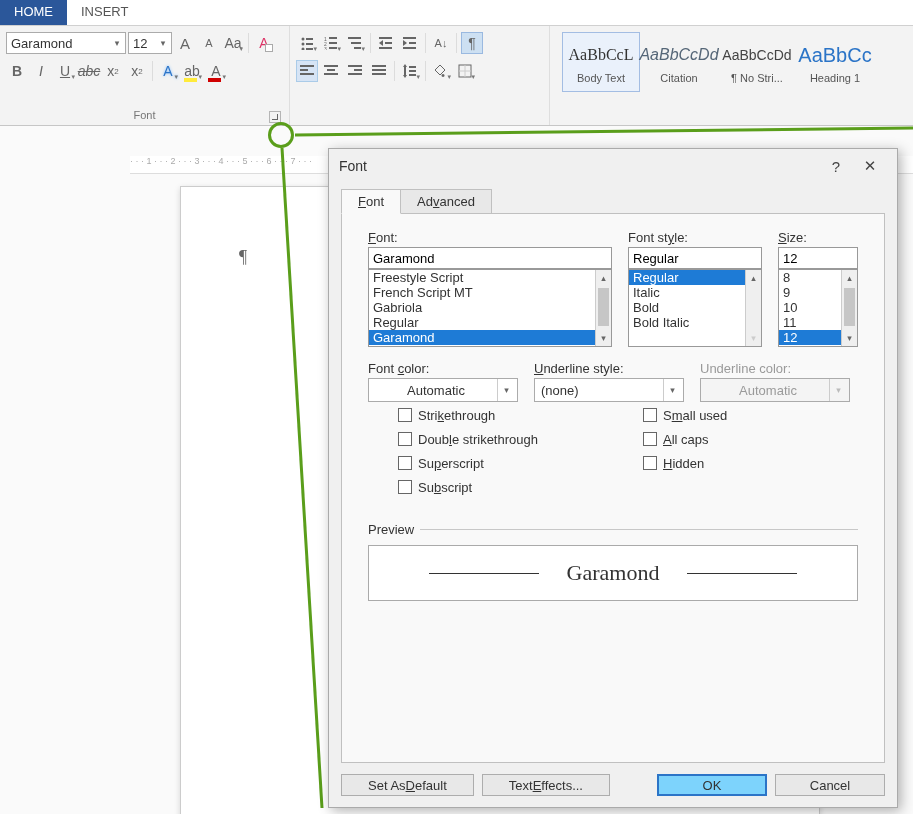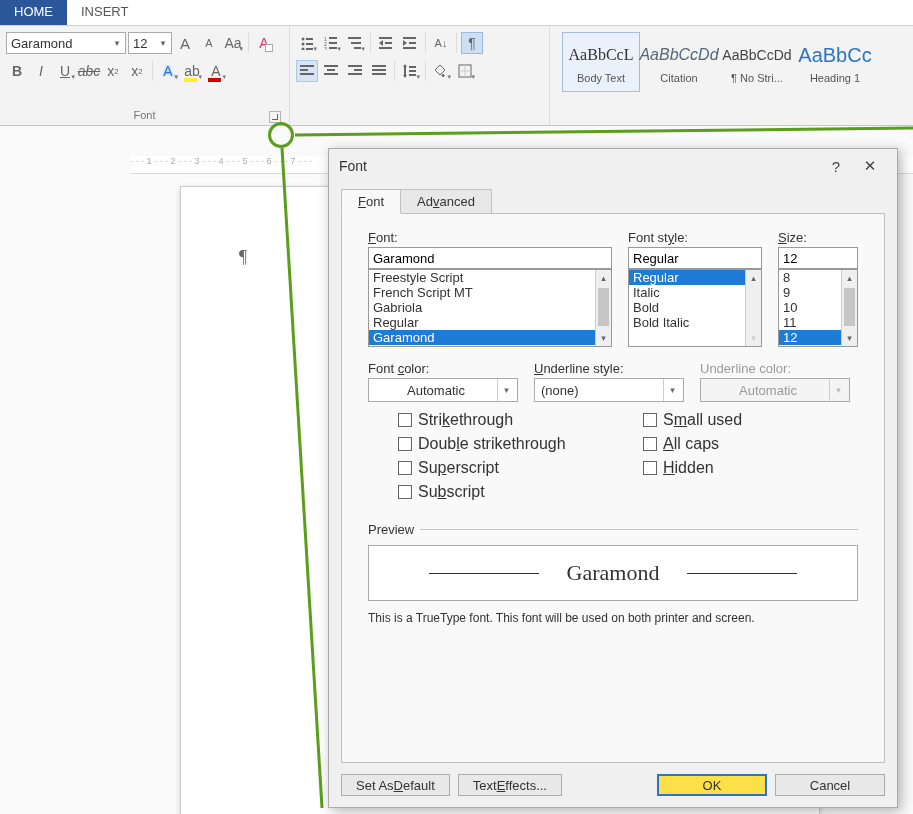--- a/index.html
+++ b/index.html
@@ -70,29 +70,29 @@
 
   .sel-box { border:1px solid #ababab; background:#fff; height:24px; display:flex; align-items:center; padding:0 2px 0 6px; font-size:13px; }
   .sel-box.dis { color:#9a9a9a; background:#f4f4f4; }
   .sel-arrow { width:18px; height:100%; border-left:1px solid #ccc; display:flex; align-items:center; justify-content:center; font-size:9px; color:#666; }
 
   .fieldset-label { font-size:13px; }
   .fieldset-line { flex:1; height:1px; background:#c8c8c8; margin-left:6px; }
   .fx-row { display:flex; align-items:center; }
 
   .chk { width:14px; height:14px; border:1px solid #666; background:#fff; display:inline-block; margin-right:6px; vertical-align:middle; }
-  .chk-label { font-size:16px; display:flex; align-items:center; height:24px;padding-left:20px; }
+  .chk-label { font-size:13px; display:flex; height:24px;padding-left:20px; }
 
   .preview-box { border:1px solid #aaa; background:#fff; height:56px; display:flex; align-items:center; justify-content:center; position:relative; }
   .preview-box .line { height:1px; background:#333; width:110px; }
   .preview-text { font-family: Garamond, Georgia, serif; font-size:22px; margin:0 28px; }
 
   .dlg-footer { height:44px; display:flex; align-items:center; padding:0 12px; gap:8px; }
-  .btn { height:22px; border:1px solid #adadad; background:#e8e8e8; padding:0 14px; font-size:13px; display:inline-flex; align-items:center; justify-content:center; min-width:90px; }
-  .btn.primary { border:2px solid #2b74c7; background:#fde047; }
+  .btn { height:22px; border:1px solid #adadad; background:#e8e8e8; padding:0 26px; font-size:13px; display:inline-flex; align-items:center; justify-content:center; min-width:90px; }
+  .btn.primary { border:2px solid #2b74c7; background:#7dd3fc; }
 
   .font-bold { font-weight:bold; }
   .font-ital { font-style:italic; }
   .font-ul { text-decoration:underline; }
   .strike { text-decoration:line-through;font-style:italic; }
 
 </style>
 </head>
 <body>
 
@@ -442,21 +442,20 @@
 
     <div class="fx-row" style="margin-top:18px">
       <span class="fieldset-label">Preview</span>
       <span class="fieldset-line"></span>
     </div>
     <div class="preview-box" style="margin-top:8px">
       <div class="line"></div>
       <div class="preview-text">Garamond</div>
       <div class="line"></div>
     </div>
-    <div style="font-size:12px;margin-top:10px">This is a TrueType font. This font will be used on both printer and screen.</div>
   </div>
 
   <div class="dlg-footer">
     <div class="btn">
         <span>Set As </span>
         <span class="u">D</span>
         <span>efault</span>
       </div>
     <div class="btn">
         <span>Text </span>

